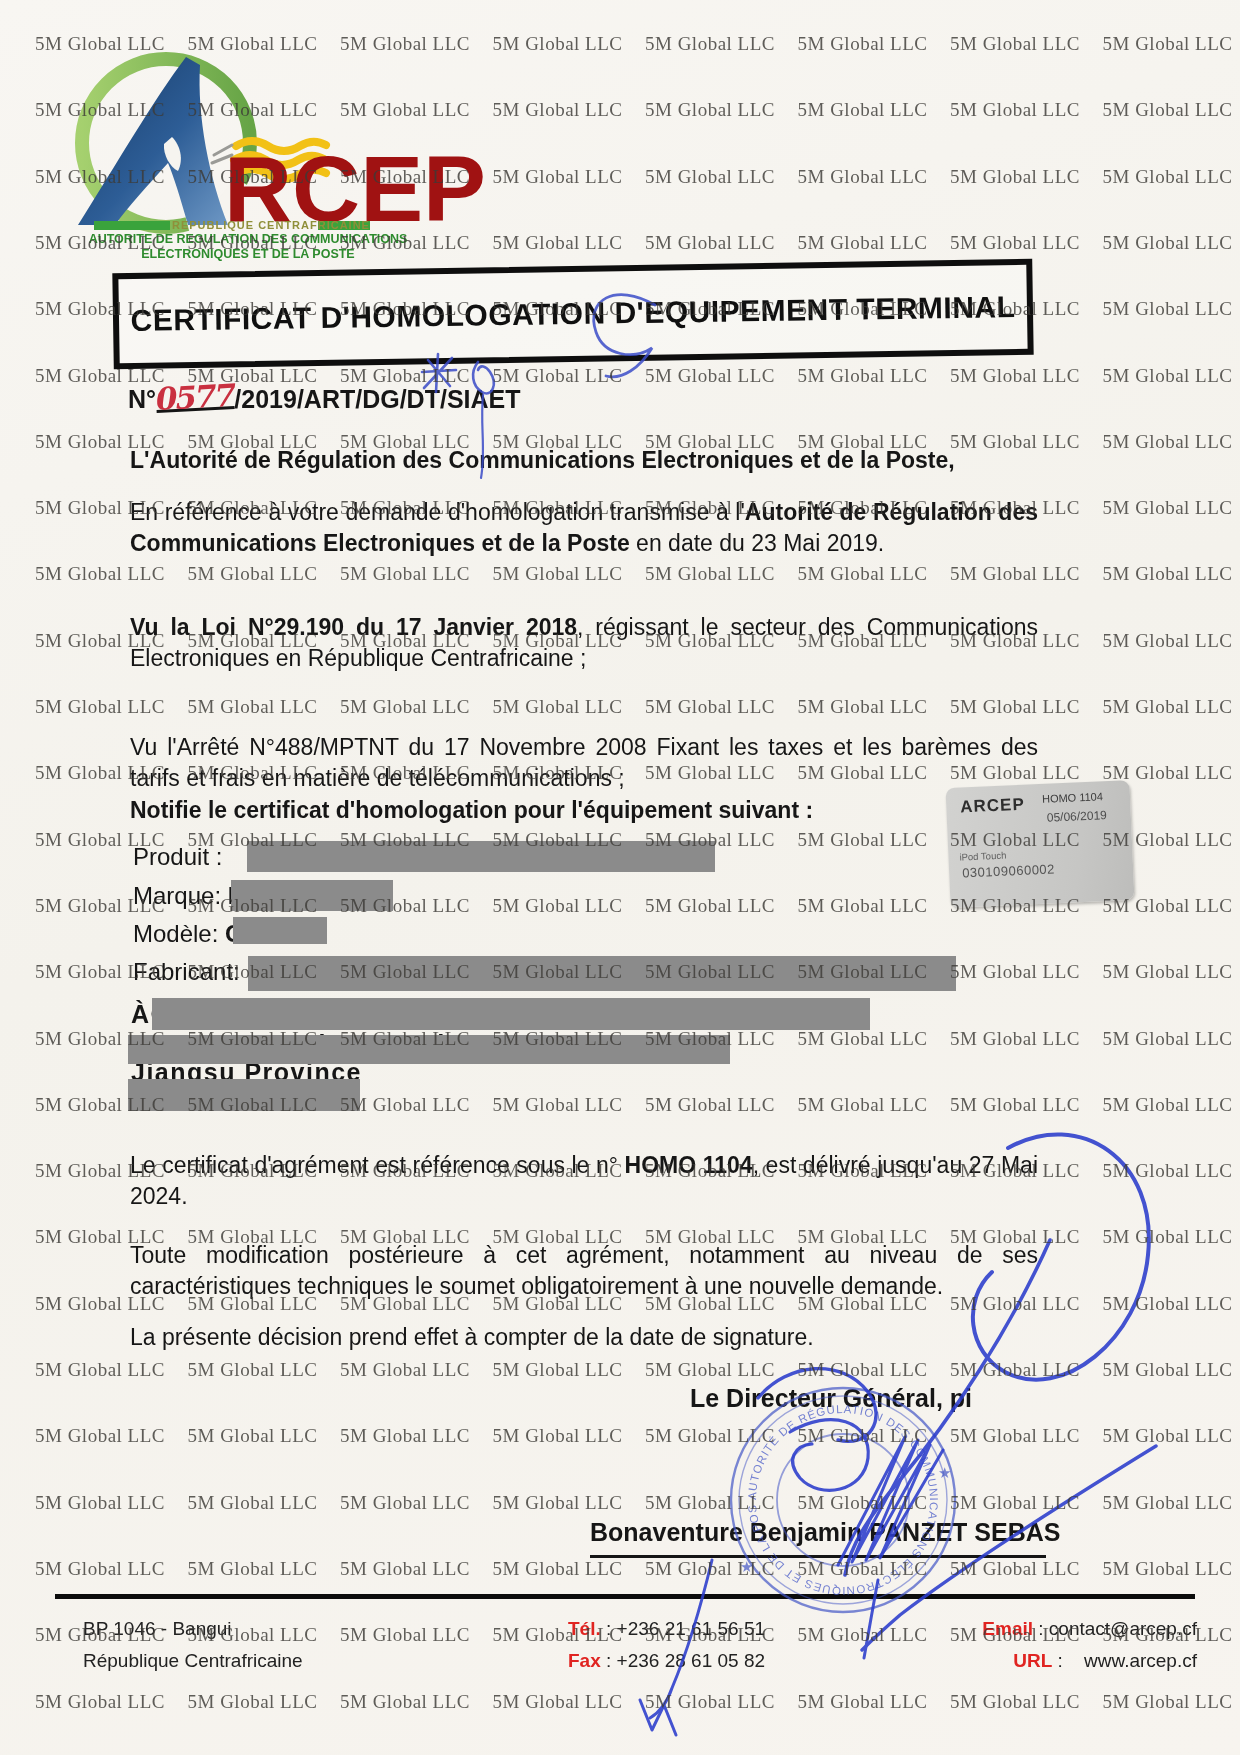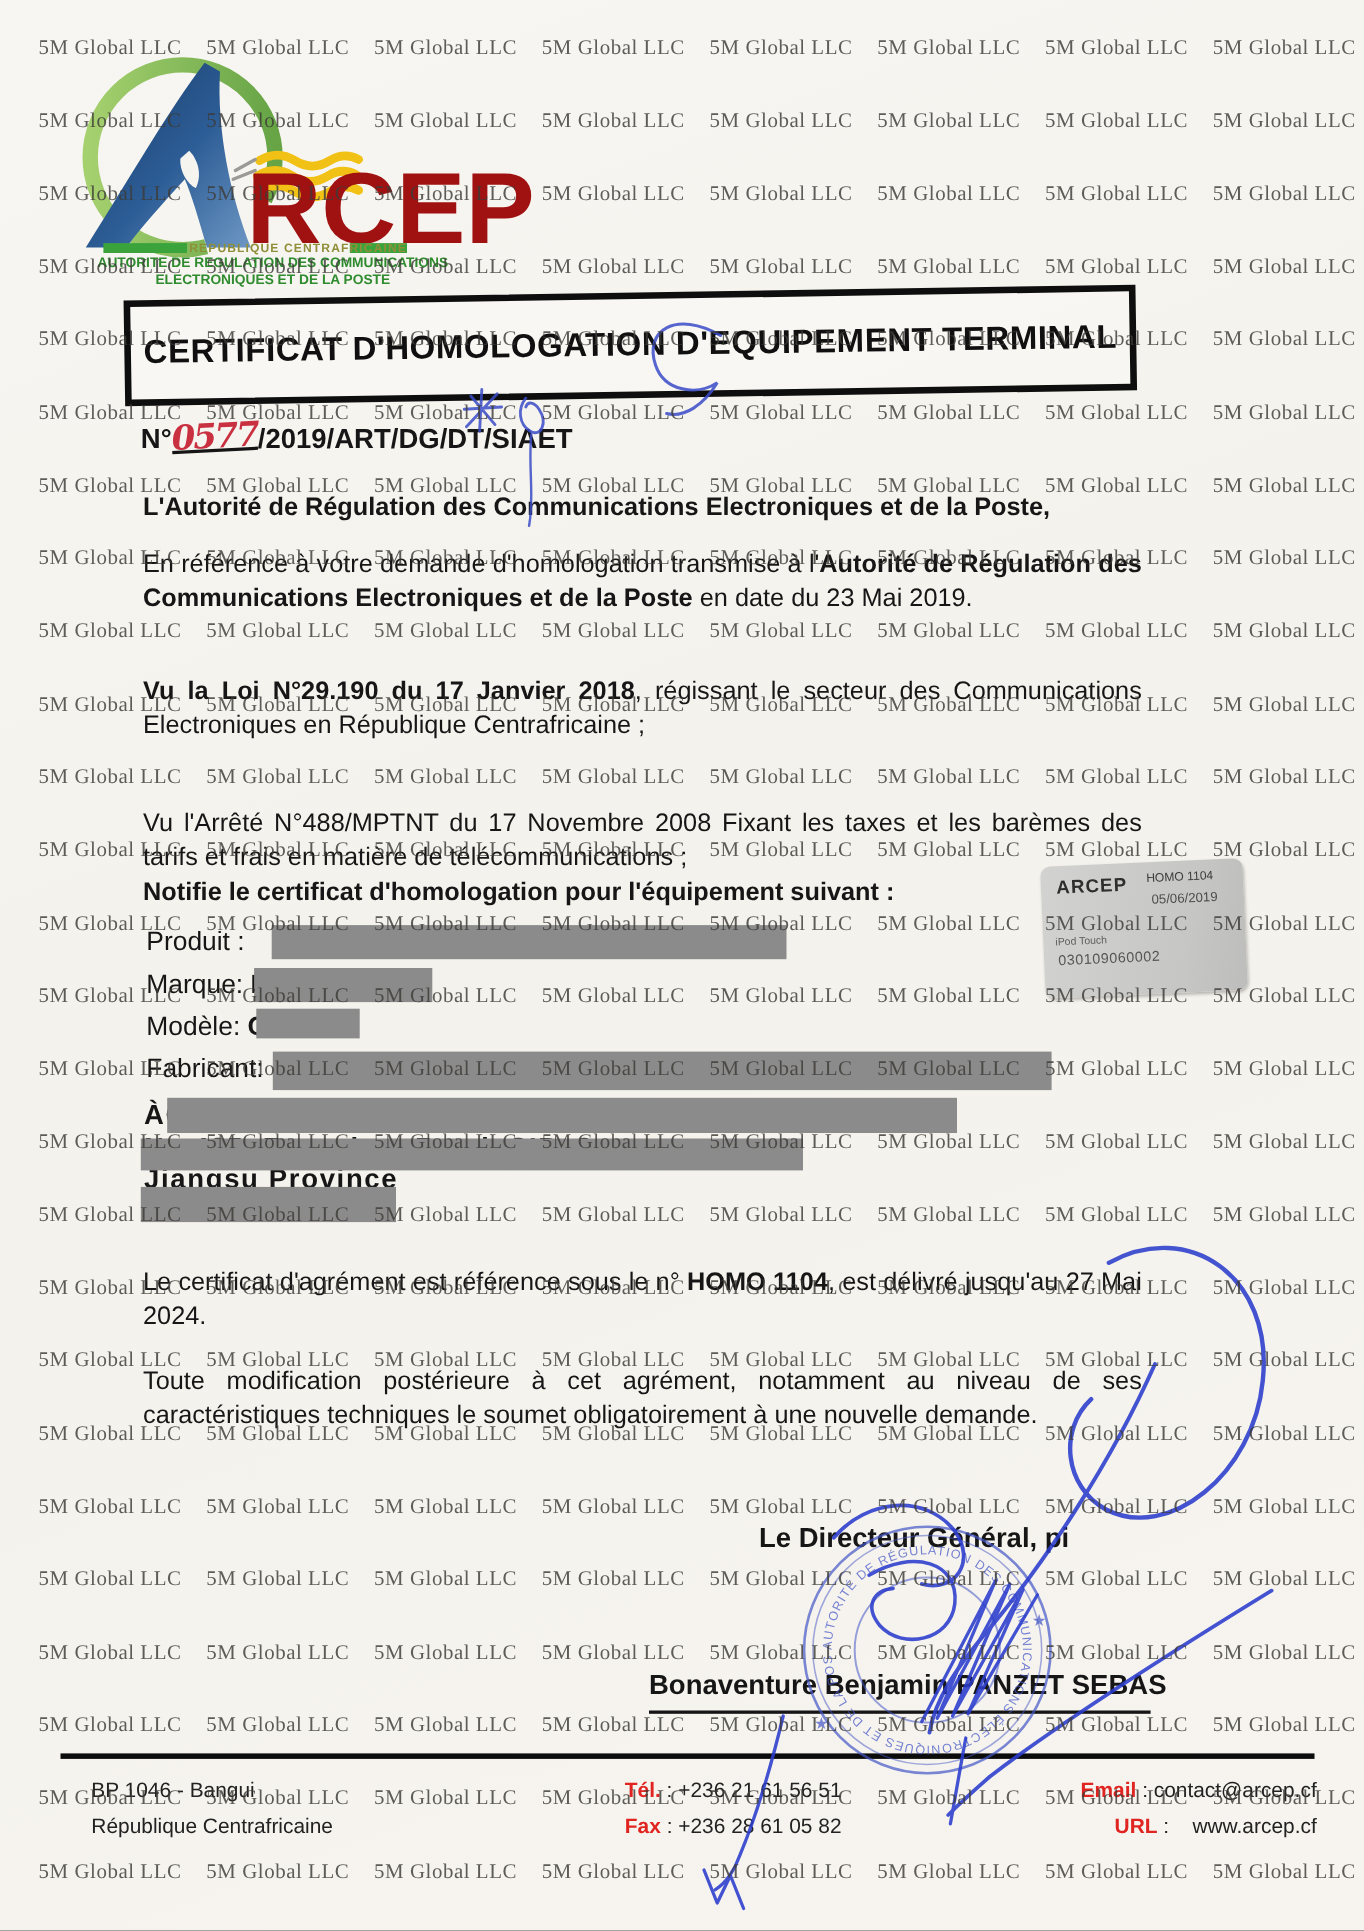--- a/index.html
+++ b/index.html
@@ -140,20 +140,21 @@
   <div id="sticker" class="abs">
     <span class="s-org">ARCEP</span>
     <span class="s-homo">HOMO 1104</span>
     <span class="s-date">05/06/2019</span>
     <span class="s-dev">iPod Touch</span>
     <span class="s-ser">030109060002</span>
   </div>
 
   <div class="abs para" style="top:1150px"><span>Le certificat d'agrément est référence sous le n° </span><span style="font-weight: 700;">HOMO 1104</span><span>, est délivré jusqu'au 27  Mai 2024.</span></div>
   <div class="abs para" style="top:1240px">Toute modification postérieure à cet agrément, notamment au niveau de ses caractéristiques techniques le soumet obligatoirement à une nouvelle demande.</div>
+  <div class="abs para" style="top:1322px;text-align:left">La présente décision prend effet à compter de la date de signature.</div>
 
   <div class="abs dirtitle">Le Directeur Général, pi</div>
   <div class="abs signame">Bonaventure Benjamin PANZET SEBAS</div>
 
   <div class="rule abs"></div>
   <div class="abs foot" style="left:83px;top:1618px">BP  1046 - Bangui</div>
   <div class="abs foot" style="left:83px;top:1650px">République Centrafricaine</div>
   <div class="abs foot" style="left:568px;top:1618px">
     <span class="rlabel">Tél.</span>
     <span>: +236 21 61 56 51</span>

